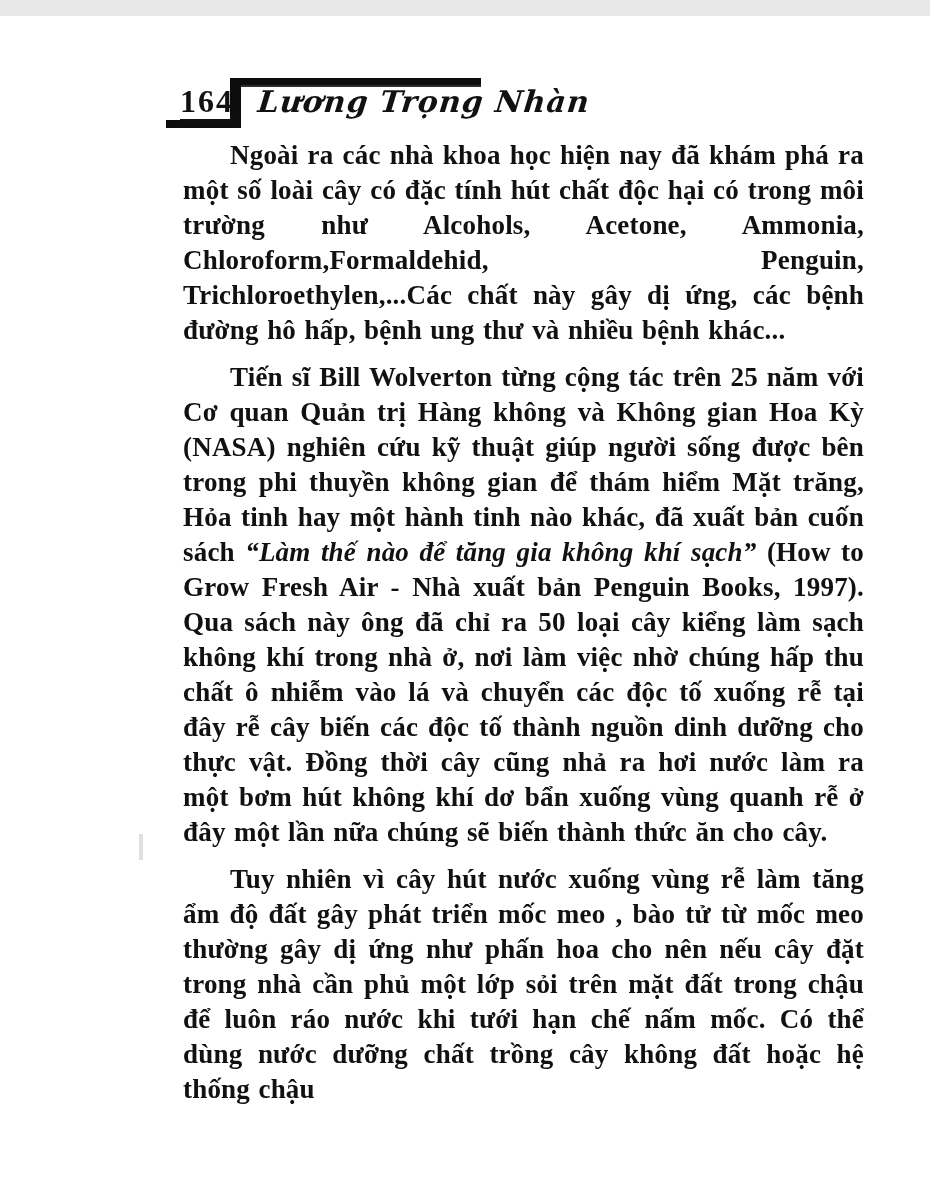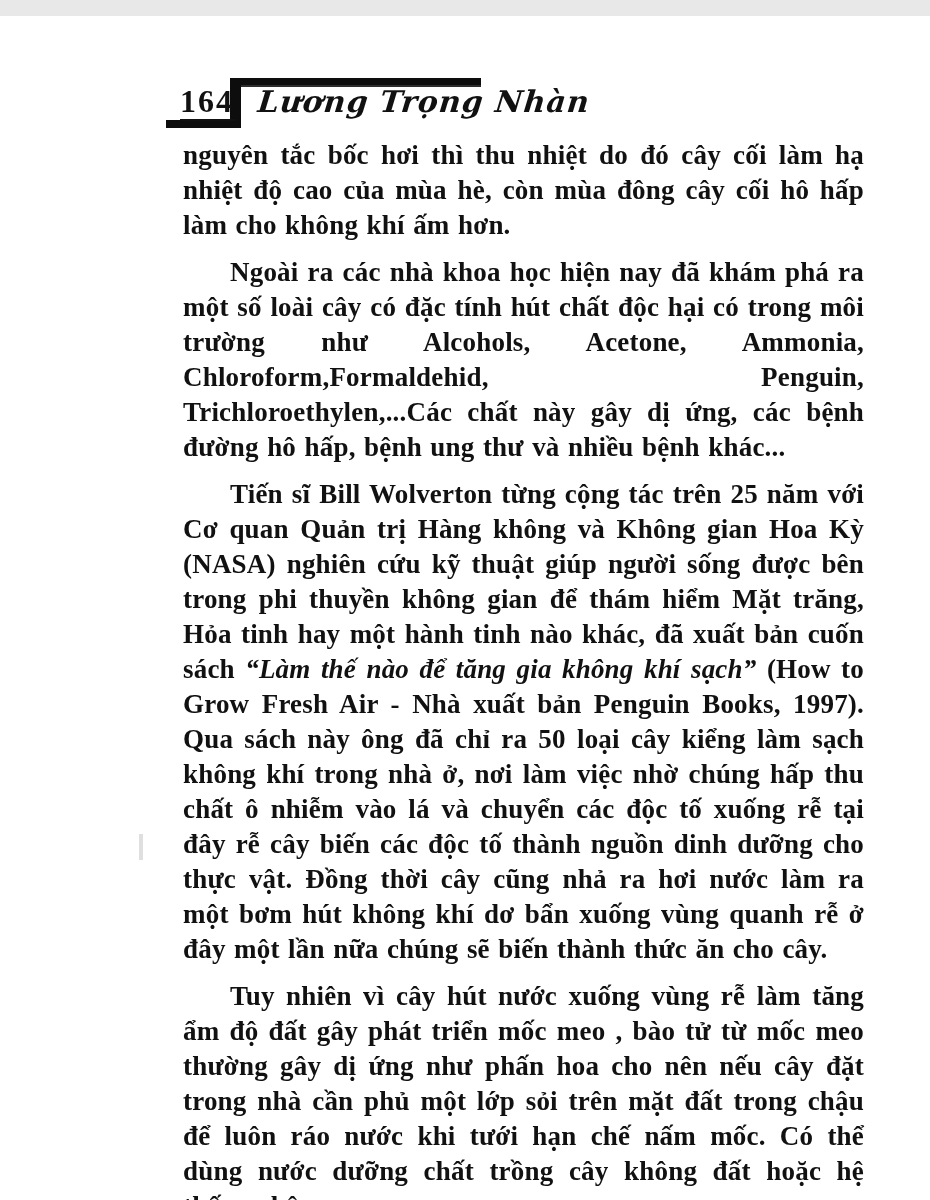--- a/index.html
+++ b/index.html
@@ -96,21 +96,20 @@
 
   <header class="header">
     <div class="rule-top"></div>
     <div class="rule-vert"></div>
     <div class="rule-bottom"></div>
     <div class="page-number">164</div>
     <div class="author">Lương Trọng Nhàn</div>
   </header>
 
   <main class="text-block">
-      <p class=""><span>nguyên tắc bốc hơi thì thu nhiệt do đó cây cối làm hạ nhiệt độ cao của mùa hè, còn mùa đông cây cối hô hấp làm cho không khí ấm hơn.</span></p>
       <p class="indent"><span>Ngoài ra các nhà khoa học hiện nay đã khám phá ra một số loài cây có đặc tính hút chất độc hại có trong môi trường như Alcohols, Acetone, Ammonia, Chloroform,Formaldehid, Penguin, Trichloroethylen,...Các chất này gây dị ứng, các bệnh đường hô hấp, bệnh ung thư và nhiều bệnh khác...</span></p>
       <p class="indent"><span>Tiến sĩ Bill Wolverton từng cộng tác trên 25 năm với Cơ quan Quản trị Hàng không và Không gian Hoa Kỳ (NASA) nghiên cứu kỹ thuật giúp người sống được bên trong phi thuyền không gian để thám hiểm Mặt trăng, Hỏa tinh hay một hành tinh nào khác, đã xuất bản cuốn sách </span><span class="italic">“Làm thế nào để tăng gia không khí sạch”</span><span> (How to Grow Fresh Air - Nhà xuất bản Penguin Books, 1997). Qua sách này ông đã chỉ ra 50 loại cây kiểng làm sạch không khí trong nhà ở, nơi làm việc nhờ chúng hấp thu chất ô nhiễm vào lá và chuyển các độc tố xuống rễ tại đây rễ cây biến các độc tố thành nguồn dinh dưỡng cho thực vật. Đồng thời cây cũng nhả ra hơi nước làm ra một bơm hút không khí dơ bẩn xuống vùng quanh rễ ở đây một lần nữa chúng sẽ biến thành thức ăn cho cây.</span></p>
       <p class="indent"><span>Tuy nhiên vì cây hút nước xuống vùng rễ làm tăng ẩm độ đất gây phát triển mốc meo , bào tử từ mốc meo thường gây dị ứng như phấn hoa cho nên nếu cây đặt trong nhà cần phủ một lớp sỏi trên mặt đất trong chậu để luôn ráo nước khi tưới hạn chế nấm mốc. Có thể dùng nước dưỡng chất trồng cây không đất hoặc hệ thống chậu</span></p>
     </main>
 
   <div class="scan-artifact"></div>
 
 </div>
 
 </body></html>

